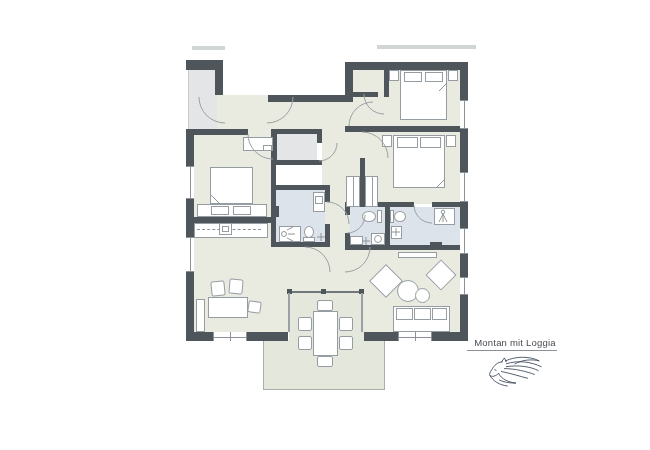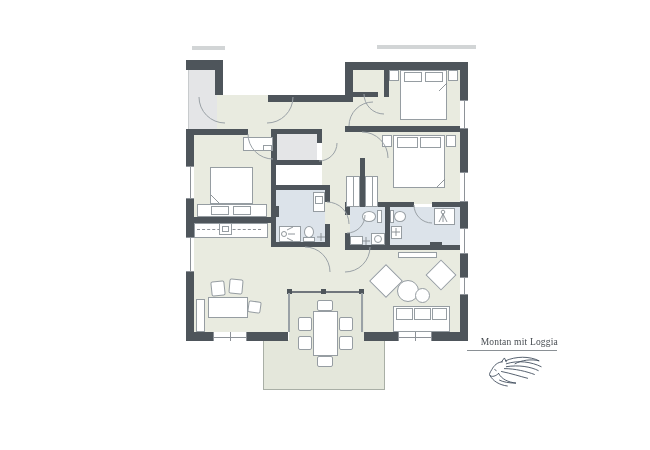--- a/index.html
+++ b/index.html
@@ -20,22 +20,22 @@
         border-bottom:1px solid var(--fixture);box-sizing:border-box;}
   .winV::after{content:"";position:absolute;left:50%;top:0;bottom:0;width:1px;background:var(--fixture);}
   .winH{position:absolute;background:#fff;border-left:1px solid var(--fixture);
         border-right:1px solid var(--fixture);box-sizing:border-box;}
   .winH::after{content:"";position:absolute;top:50%;left:0;right:0;height:1px;background:var(--fixture);}
   .winH::before{content:"";position:absolute;left:50%;top:0;bottom:0;width:1px;background:var(--fixture);}
   .dash{position:absolute;border-top:1px dashed var(--fixture);}
   .chair{border-radius:2px;}
   .innerline-v::after{content:"";position:absolute;left:50%;top:0;bottom:0;width:1px;background:var(--outline);}
   .overlay{position:absolute;left:0;top:0;width:650px;height:450px;pointer-events:none;}
-  .caption-title{position:absolute;left:472px;top:337px;width:86px;text-align:right;
-        font-size:9.5px;letter-spacing:.2px;color:var(--text);font-family:Liberation Serif, serif;}
+  .caption-title{position:absolute;left:472px;top:337px;width:86px;text-align:center;
+        font-size:9.5px;letter-spacing:.2px;color:var(--text);}
   .caption-rule{position:absolute;left:467px;top:350px;width:90px;height:1px;background:var(--rule);}
   .logo{position:absolute;left:487px;top:355px;}
 </style>
 </head>
 <body>
 
 <div class="stage">
 
   <div class="abs" style="left:192px;top:46px;width:33px;height:4px;background:var(--stub);"></div>
   <div class="abs" style="left:377px;top:45px;width:99px;height:4px;background:var(--stub);"></div>

